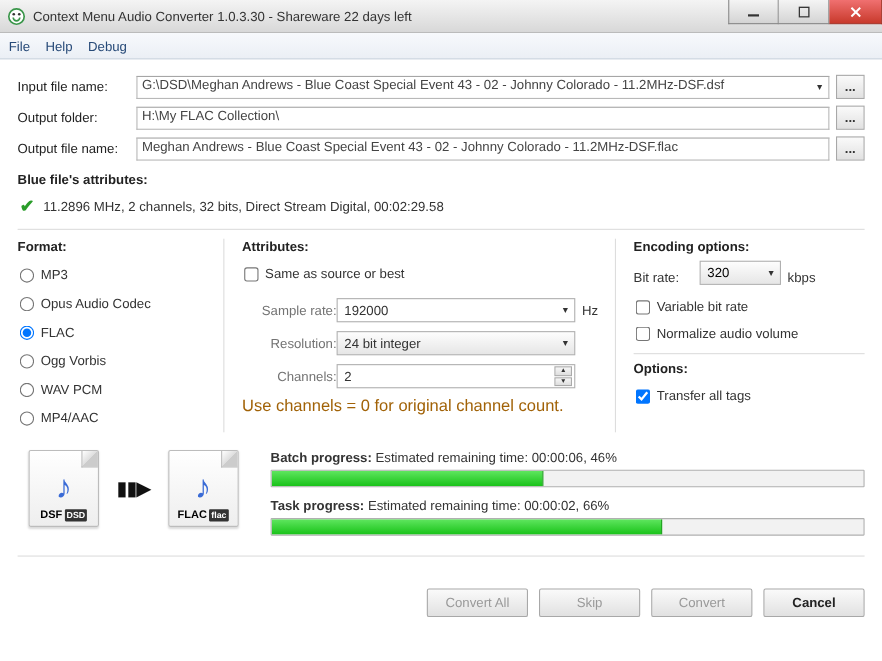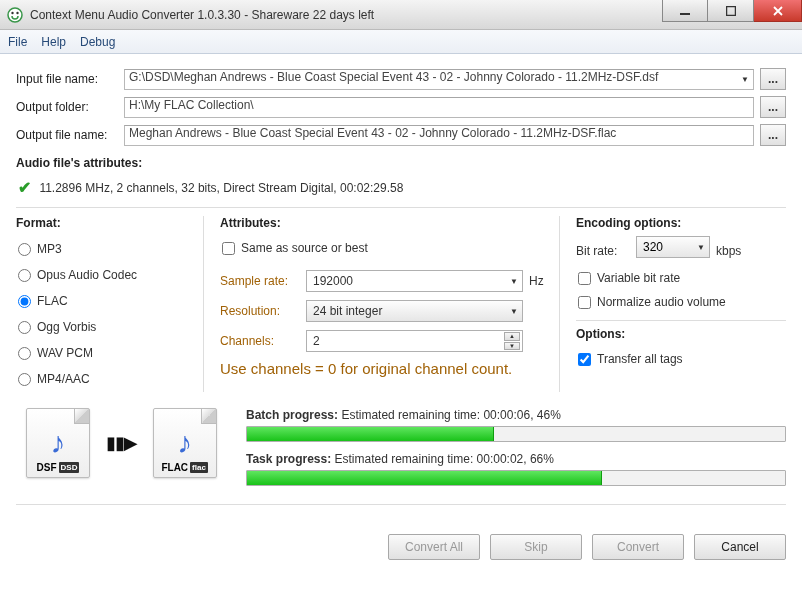--- a/index.html
+++ b/index.html
@@ -134,21 +134,21 @@
     display:flex; align-items:center;
     height:24px;
     color:#333;
   }
   .chk-row input { margin:0 6px 0 2px; }
 
   .attr-field {
     display:flex; align-items:center;
     margin-bottom:8px;
   }
-  .attr-field .lbl { width:86px; color:#a16207; }
+  .attr-field .lbl { width:86px; color:#737373;text-align:right; }
   .attr-field .sel {
     flex:1;
     height:22px;
     border:1px solid #b0b0b0;
     background:#fff;
     display:flex; align-items:center;
     padding:0 8px 0 6px;
     position:relative;
     color:#333;
   }
@@ -258,21 +258,21 @@
     min-width:92px;
     height:26px;
     border:1px solid #a8a8a8;
     background:linear-gradient(to bottom,#fafafa,#e1e1e1);
     display:flex;align-items:center;justify-content:center;
     color:#333;
     border-radius:2px;
     padding:0 8px;
   }
   .btn.disabled { color:#999; }
-  .btn.primary { font-weight:normal; color:#222; }
+  .btn.primary { font-weight:bold; color:#222; }
 
   .updown {
     position:absolute; right:2px; top:1px;
     width:16px; height:18px;
     display:flex; flex-direction:column;
     gap:1px;
   }
   .updown div {
     flex:1; border:1px solid #aaa;
     background:linear-gradient(to bottom,#f6f6f6,#dedede);
@@ -337,21 +337,21 @@
     <div class="browse-btn">...</div>
   </div>
   <div class="field-row">
     <div class="field-label">Output file name:</div>
     <div class="text-input">
       <span>Meghan Andrews - Blue Coast Special Event 43 - 02 - Johnny Colorado - 11.2MHz-DSF.flac</span>
     </div>
     <div class="browse-btn">...</div>
   </div>
 
-  <div class="sect-header">Audio file's attributes:</div>
+  <div class="sect-header">Blue file's attributes:</div>
   <div class="attr-row">
     <span class="check-icon">✔</span>
     <span class="attr-text">11.2896 MHz, 2 channels, 32 bits, Direct Stream Digital, 00:02:29.58</span>
   </div>
 
   <div class="mid">
     <div class="col format">
       <div class="sect-header" style="margin-top:0">Format:</div>
       <label class="radio-row">
           <input type="radio" name="fmt" style="">

